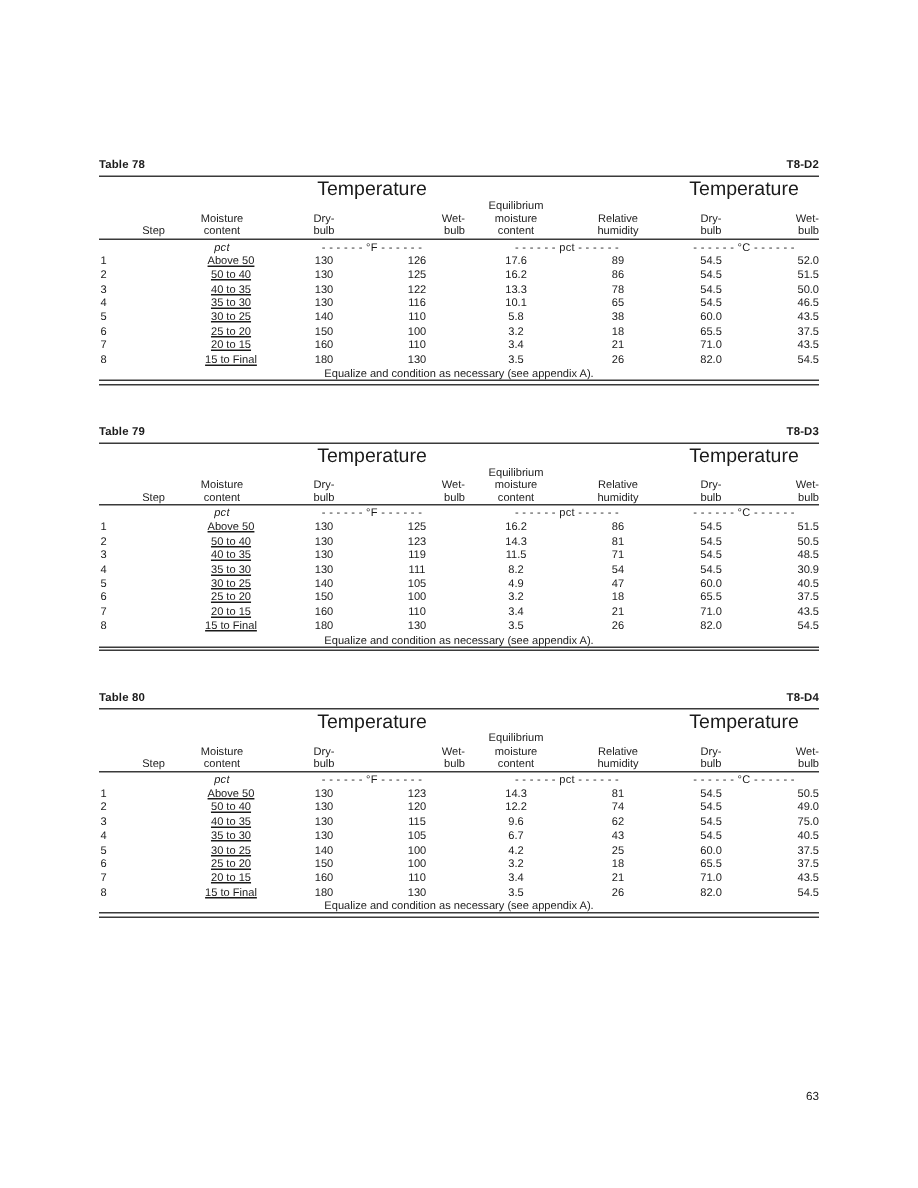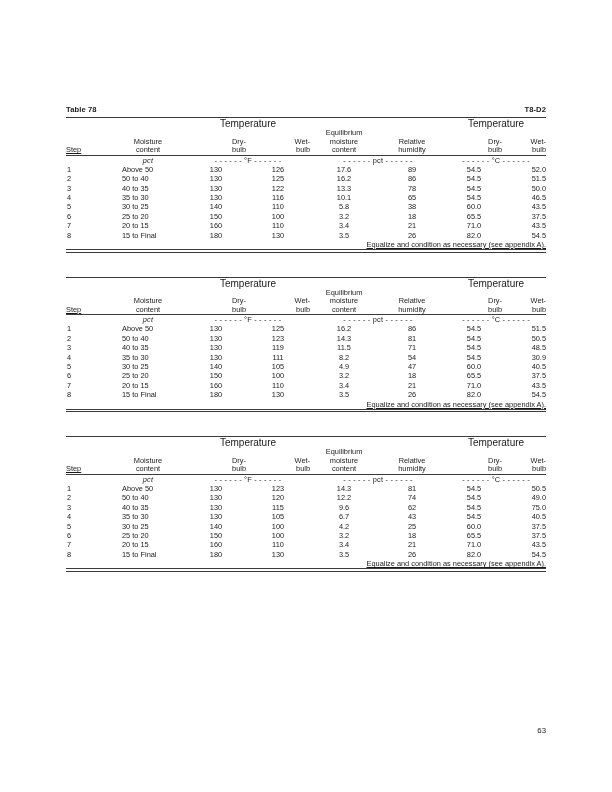--- a/index.html
+++ b/index.html
@@ -83,33 +83,33 @@
   col.c-wetf   { width: 64px; }
   col.c-emc    { width: 68px; }
   col.c-rh     { width: 68px; }
   col.c-dryc   { width: 56px; }
   col.c-wetc   { width: 44px; }
 
   
   .hdr-span {
     text-align: center;
     font-weight: bold;
-    font-size: 10px;
+    font-size: 13px;
     padding-top: 5px;
     padding-bottom: 1px;
   }
   .hdr-cell {
     font-weight: bold;
     font-size: 7.4px;
     line-height: 8.6px;
     padding-bottom: 3px;
   }
-  .hdr-step { text-align: left; text-decoration: underline; }
+  .hdr-step { text-align: right; }
   .hdr-center { text-align: center; }
-  .hdr-left { text-align: right; }
+  .hdr-left { text-align: center; }
   .hdr-right { text-align: right; margin-top: 24px; }
 
   .unit-row td {
     font-size: 7.4px;
     font-style: italic;
     text-align: center;
     padding-top: 3px;
     padding-bottom: 5px;
     white-space: nowrap;
     letter-spacing: 0.2px;
@@ -119,28 +119,27 @@
   .body-row td {
     font-size: 7.4px;
     line-height: 9.4px;
     padding-top: 0.2px;
     padding-bottom: 0.2px;
   }
   .c-center { text-align: center; }
   .c-right  { text-align: right; padding-right: 4px; }
 
   .body-row td.step-col { text-align: left; padding-left: 1px; }
-  .body-row td.moist-col { text-align: left; padding-left: 12px; }
+  .body-row td.moist-col { text-align: center; padding-left: 12px; text-decoration: underline; }
 
   .note-row td {
     font-size: 7.4px;
     padding-top: 0.5px;
     padding-bottom: 1.5px;
-    text-align: right;
-    text-decoration: underline;
+    text-align: center;
   }
 
   .page-number {
     position: absolute;
     right: 66px;
     top: 726px;
     font-size: 7.8px;
     font-weight: normal;
   }
   .dash {
@@ -293,20 +292,24 @@
           <td colspan="8" style="padding:0">
             <div class="rule-bottom-thin"></div>
             <div class="rule-bottom-thick"></div>
           </td>
         </tr>
       </tbody>
     </table>
   </div>
 
   <div class="table-block">
+    <div class="table-caption-row">
+      <span class="tbl-title">Table 79</span>
+      <span class="tbl-code">T8-D3</span>
+    </div>
     <div class="rule-top"></div>
     <table class="data">
       <colgroup>
         <col class="c-step">
             <col class="c-moist">
             <col class="c-dryf">
             <col class="c-wetf">
         <col class="c-emc">
             <col class="c-rh">
             <col class="c-dryc">
@@ -436,20 +439,24 @@
           <td colspan="8" style="padding:0">
             <div class="rule-bottom-thin"></div>
             <div class="rule-bottom-thick"></div>
           </td>
         </tr>
       </tbody>
     </table>
   </div>
 
   <div class="table-block">
+    <div class="table-caption-row">
+      <span class="tbl-title">Table 80</span>
+      <span class="tbl-code">T8-D4</span>
+    </div>
     <div class="rule-top"></div>
     <table class="data">
       <colgroup>
         <col class="c-step">
             <col class="c-moist">
             <col class="c-dryf">
             <col class="c-wetf">
         <col class="c-emc">
             <col class="c-rh">
             <col class="c-dryc">

